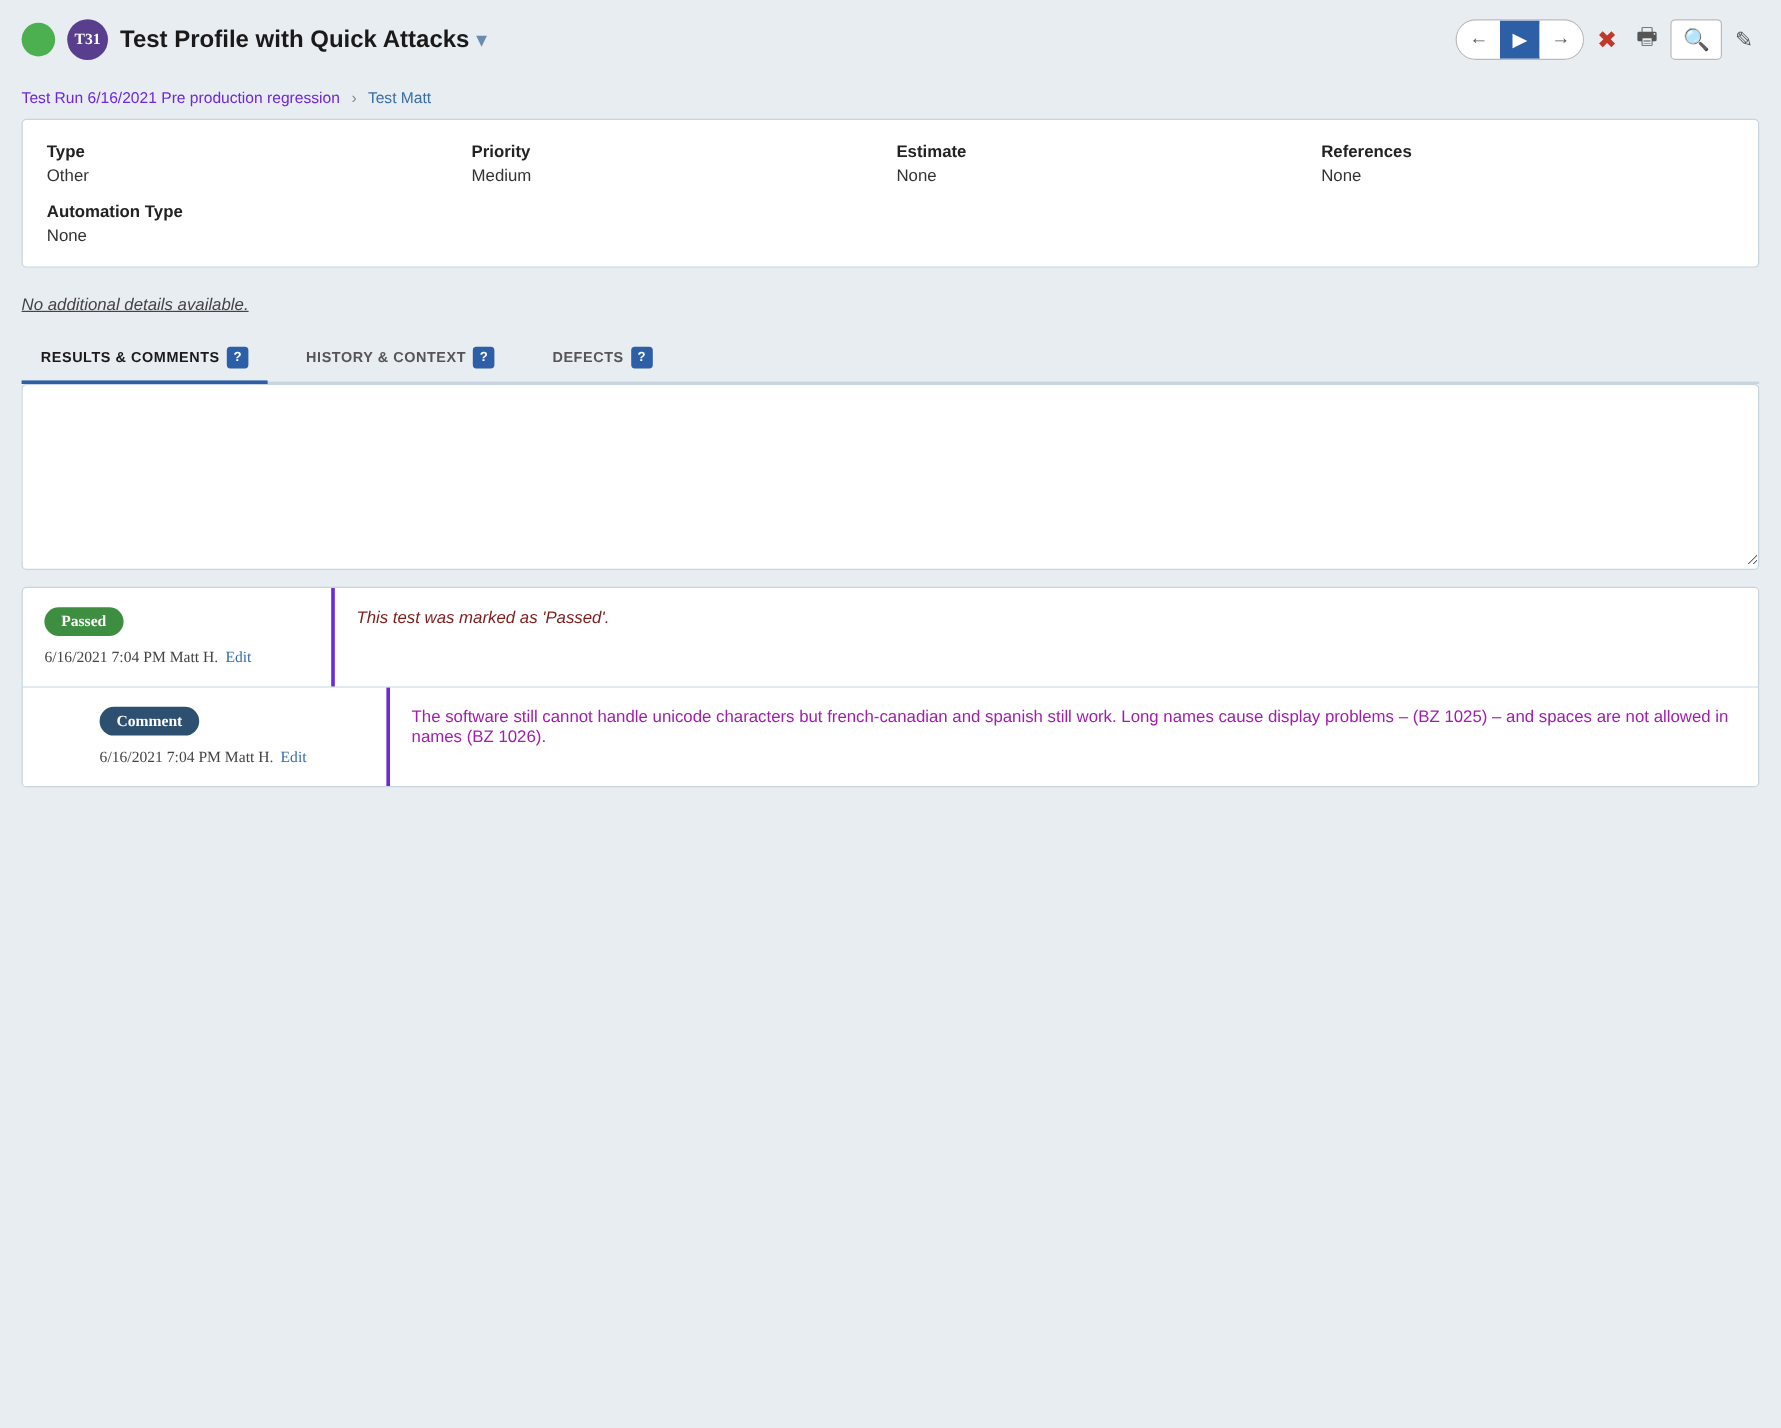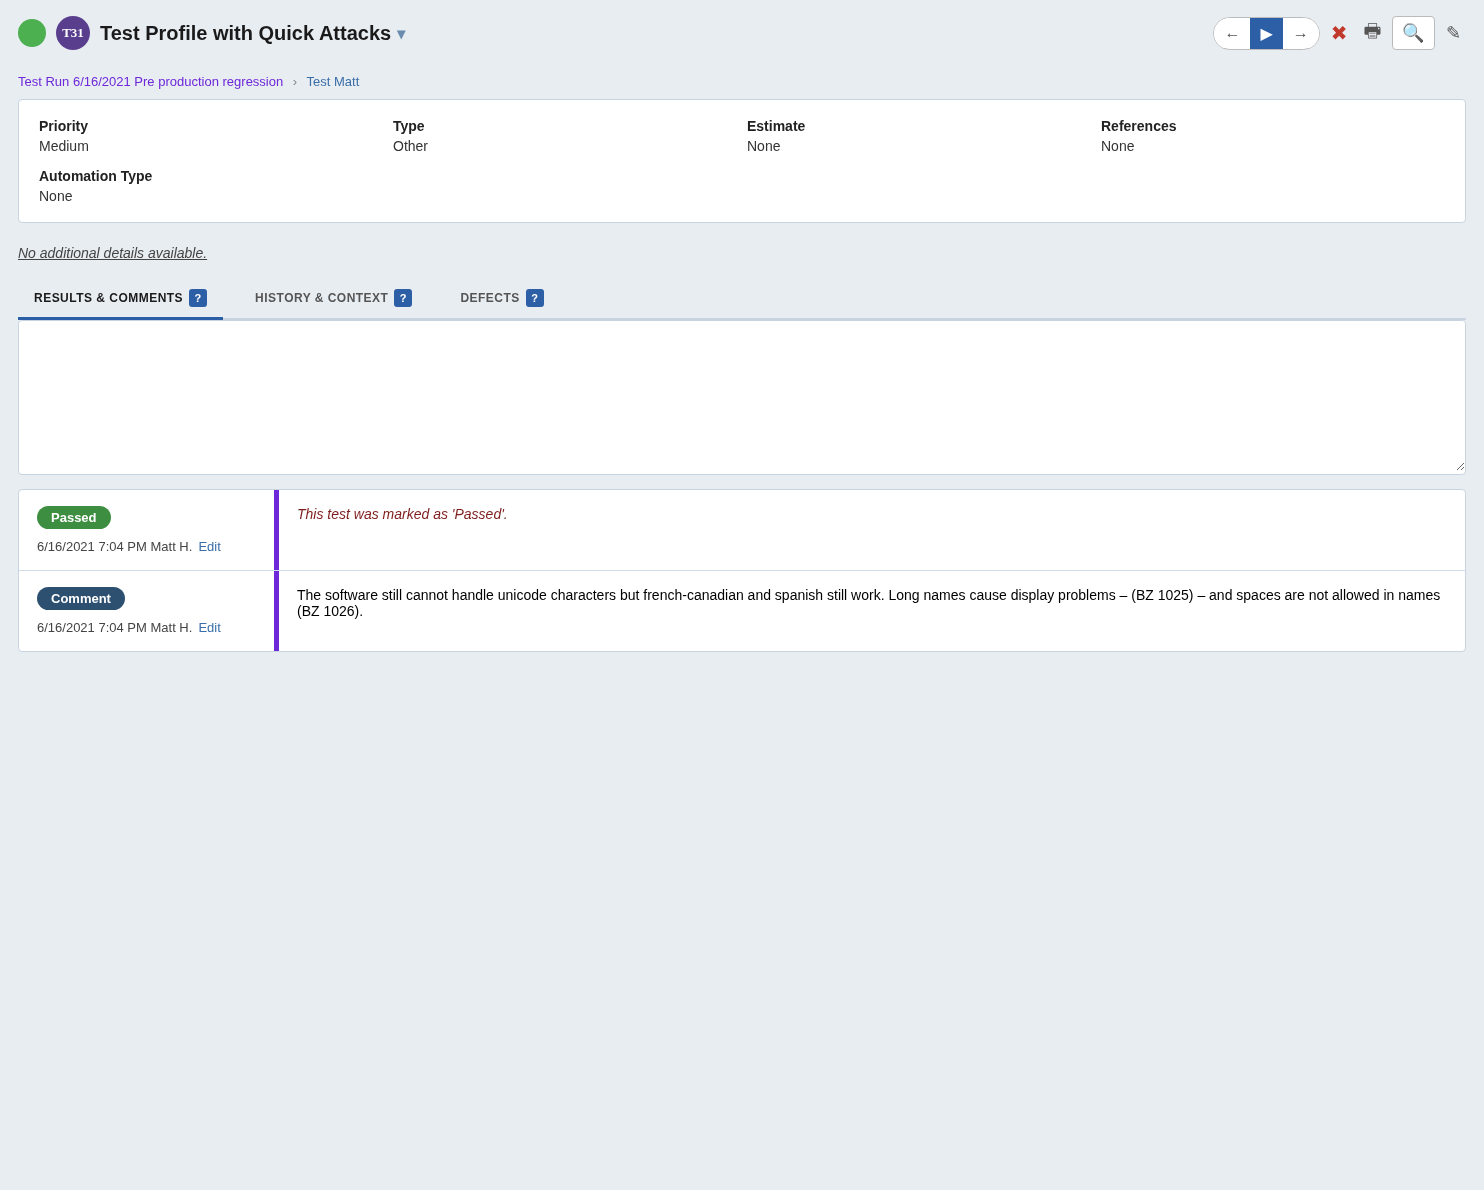--- a/index.html
+++ b/index.html
@@ -243,34 +243,36 @@
       overflow: hidden;
     }
 
     .result-row {
       display: flex;
       border-bottom: 1px solid #d0dce8;
     }
 
     .result-row:last-child {
       border-bottom: none;
+      padding-left: 46px;
     }
 
     .result-left {
       width: 260px;
       min-width: 260px;
       padding: 16px 18px;
-      border-right: 5px solid #6d28d9;
+      border-right: 3px solid #6d28d9;
+      font-family: Liberation Serif, serif;
     }
 
     .result-right {
       flex: 1;
       padding: 16px 18px;
       font-size: 14px;
-      color: #000000;
+      color: #a21caf;
       display: flex;
       align-items: flex-start;
     }
 
     .result-right.italic-text {
       font-style: italic;
       color: #7f1d1d;
     }
 
     .status-badge {
@@ -334,26 +336,26 @@
   <a href="#">Test Run 6/16/2021 Pre production regression</a>
   <span class="breadcrumb-sep">›</span>
   <span>Test Matt</span>
 </div>
 
 <div class="main-content">
 
   <div class="info-card">
     <div class="info-grid">
       <div>
+        <div class="info-label">Type</div>
+        <div class="info-value">Other</div>
+      </div>
+      <div>
         <div class="info-label">Priority</div>
         <div class="info-value">Medium</div>
-      </div>
-      <div>
-        <div class="info-label">Type</div>
-        <div class="info-value">Other</div>
       </div>
       <div>
         <div class="info-label">Estimate</div>
         <div class="info-value">None</div>
       </div>
       <div>
         <div class="info-label">References</div>
         <div class="info-value">None</div>
       </div>
     </div>

